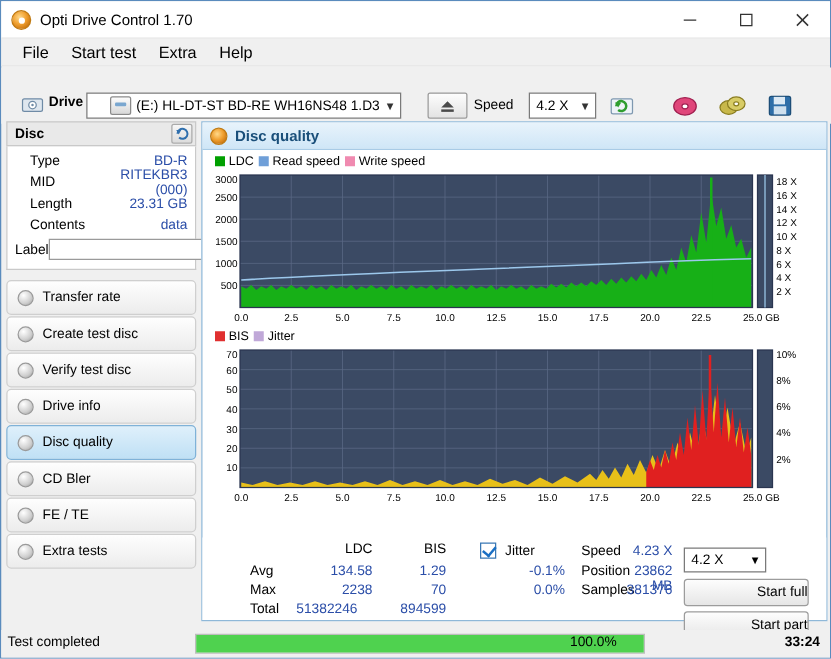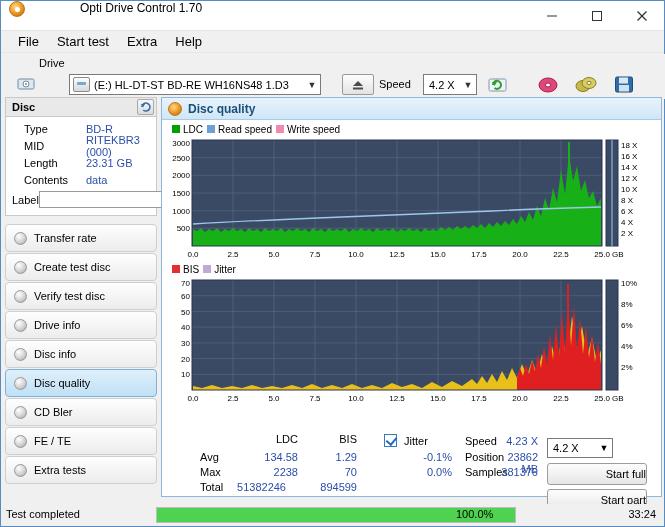--- a/index.html
+++ b/index.html
@@ -14,23 +14,22 @@
   .window {
     width: 665px; height: 527px;
     border: 1px solid #5a8bbd;
     background: #f0f0f0;
     position: relative;
   }
   
   .titlebar {
     height: 30px;
     background: #ffffff;
-    display: flex; align-items: flex-start;
+    display: flex; align-items: center;
     border-bottom: 1px solid #e4e4e4;
-    gap: 48px;
   }
   .title-icon {
     width: 16px; height: 16px; margin-left: 8px; margin-right: 7px;
     border-radius: 50%;
     background: radial-gradient(circle at 40% 35%, #ffd98a 0%, #f0a030 45%, #b35c00 100%);
     border: 1px solid #c07a12;
     position: relative;
   }
   .title-icon::after {
     content:""; position:absolute; left:5px; top:5px; width:5px; height:5px;
@@ -49,29 +48,29 @@
     background:#f0f0f0; padding-left: 8px; gap: 0px;
     border-bottom: 1px solid #e8e8e8;
   }
   .menuitem { padding: 3px 9px; font-size: 13px; color:#000; }
   
   .driverow {
     position:absolute; left:0; top:53px; width:665px; height:45px;
     background:#f0f0f0;
   }
   .lbl { font-size: 11px; color:#000; }
-  .drive-label { position:absolute; left:38px; top:3px; font-weight:normal; }
+  .drive-label { position:absolute; left:38px; top:22px; font-weight:bold; }
   .combo {
     position:absolute; background:#fff; border:1px solid #7a7a7a; height:21px;
     display:flex; align-items:center;
   }
   .combo .arrow {
     margin-left:auto; width:16px; text-align:center; color:#333; font-size:9px;
   }
-  .drive-combo { left:68px; top:20px; width:252px; }
+  .drive-combo { left:68px; top:20px; width:252px;padding-left:15px; }
   .drive-combo .ico {
     width:17px; height:15px; margin:0 4px 0 3px;
     background: linear-gradient(#fcfcfc,#d8d8d8);
     border:1px solid #8a8a8a; border-radius:2px; position:relative;
   }
   .drive-combo .ico::after{
     content:""; position:absolute; left:3px; top:4px; width:9px; height:3px;
     background:#7aa7d0; border-radius:1px;
   }
   .drive-text { font-size:11px; white-space:nowrap; overflow:hidden; }
@@ -98,21 +97,21 @@
   .disc-header .refresh {
     position:absolute; right:2px; top:1px; width:17px; height:16px;
     background:linear-gradient(#f7f7f7,#dcdcdc); border:1px solid #aaa; border-radius:2px;
     display:flex;align-items:center;justify-content:center;
   }
   .disc-info {
     border:1px solid #c9c9c9; border-top:none; background:#fff; padding:3px 0 6px 0;
   }
   .inforow { display:flex; height:17px; align-items:center; padding:0 6px; }
   .inforow .k { width:62px; color:#000; font-size:11px;margin-left:12px; }
-  .inforow .v { flex:1; text-align:left; color:#2b4ea8; font-size:11px; }
+  .inforow .v { flex:1; text-align:right; color:#2b4ea8; font-size:11px; }
   .label-row { display:flex; align-items:center; padding:2px 4px 0 6px; }
   .label-row .k { width:58px; font-size:11px; }
   .label-input {
     flex:1; height:17px; background:#fff; border:1px solid #9a9a9a;
   }
   .label-btn {
     width:20px; height:19px; margin-left:3px; border-radius:50%;
     background: radial-gradient(circle at 40% 35%, #ffe9a8 0%, #f0b23a 55%, #b3720a 100%);
     border:1px solid #b98a16;
   }
@@ -182,21 +181,21 @@
     display:flex;align-items:center;justify-content:flex-end; font-size:11px;
   }
   
   .bottombar { position:absolute; left:0; bottom:0; width:663px; height:22px; background:#f0f0f0; }
   .progress-outer {
     position:absolute; left:155px; top:3px; width:360px; height:16px;
     background:#e6e6e6; border:1px solid #bdbdbd;
   }
   .progress-inner { height:100%; background:#4fd24f; }
   .progress-text { position:absolute; left:455px; top:4px; font-size:11px; }
-  .time-text { position:absolute; right:8px; top:4px; font-size:11px; }
+  .time-text { position:absolute; right:8px; top:4px; font-size:11px;font-weight:bold; }
   .complete-text { position:absolute; left:5px; top:4px; font-size:11px; }
 </style>
 </head>
 <body>
 
 <div class="window">
 
   <div class="titlebar">
     <div class="title-icon"></div>
     <div class="title-text">Opti Drive Control 1.70</div>
@@ -328,24 +327,20 @@
         <span class="navicon"></span>
         <span>Create test disc</span>
       </div>
       <div class="navitem">
         <span class="navicon"></span>
         <span>Verify test disc</span>
       </div>
       <div class="navitem">
         <span class="navicon"></span>
         <span>Drive info</span>
-      </div>
-      <div class="navitem">
-        <span class="navicon"></span>
-        <span>Disc info</span>
       </div>
       <div class="navitem active">
         <span class="navicon"></span>
         <span>Disc quality</span>
       </div>
       <div class="navitem">
         <span class="navicon"></span>
         <span>CD Bler</span>
       </div>
       <div class="navitem">

